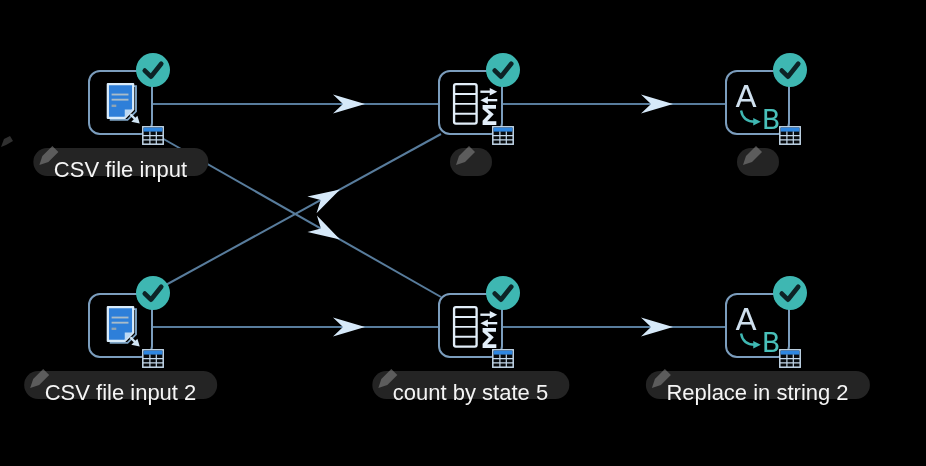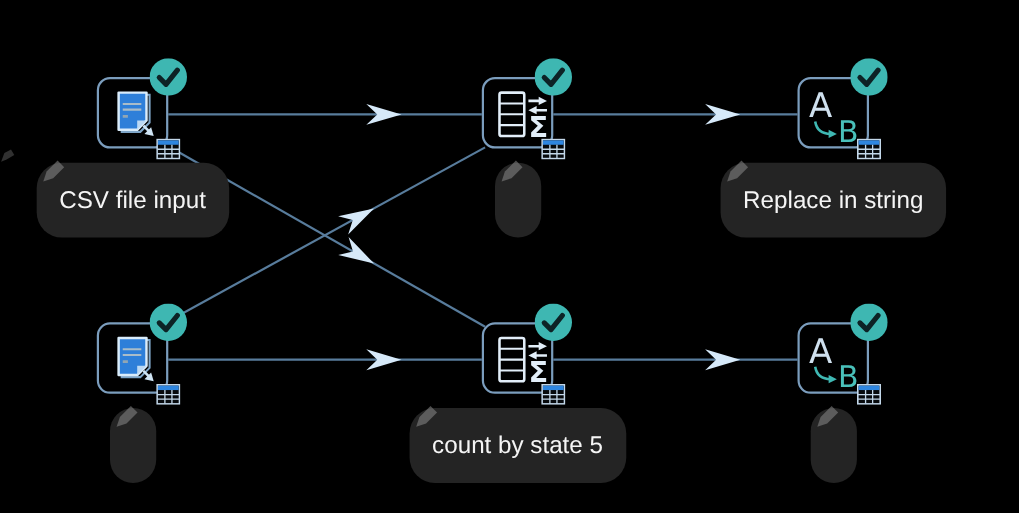--- a/index.html
+++ b/index.html
@@ -9,21 +9,21 @@
   .hop-line{stroke:#587c9c;stroke-width:2;fill:none;}
   .hop-arrow{fill:#d6e9f9;}
   .node{position:absolute;width:65px;height:65px;z-index:1;}
   .col1{left:88px;} .col2{left:438px;} .col3{left:725px;}
   .row1{top:70px;} .row2{top:293px;}
   .frame{position:absolute;inset:0;border:2px solid #7b9dbd;border-radius:12px;background:#000;}
   .frame svg{position:absolute;left:0;top:0;}
   .badge{position:absolute;top:-17px;right:-17px;width:34px;height:34px;}
   .gridicon{position:absolute;bottom:-10px;right:-11px;width:22px;height:19px;}
   .pill{position:absolute;top:78px;left:50%;transform:translateX(-50%);
-        height:44px;line-height:44px;padding:12px 21px;border-radius:23px;
+        height:28px;line-height:44px;padding:0 21px;border-radius:23px;
         background:#242424;color:#f5f5f5;font-size:22px;white-space:nowrap;z-index:2;}
   .pencil{position:absolute;left:3px;top:-6px;width:26px;height:26px;opacity:.55;}
   .fragment{position:absolute;left:0px;top:133px;width:16px;height:16px;opacity:.45;z-index:0;}
   .icon-text{font-family:"DejaVu Sans",sans-serif;}
 </style>
 </head>
 <body>
 
 <div class="canvas">
 
@@ -134,21 +134,20 @@
     </svg>
     <svg class="gridicon" viewBox="0 0 22 19">
       <rect x="0.8" y="0.8" width="20.4" height="17.4" fill="#070a0d" stroke="#c3d8ea" stroke-width="1.5"></rect>
       <rect x="1.6" y="1.6" width="18.8" height="4" fill="#2e86e0"></rect>
       <path d="M7.9,5.6 V18 M14.3,5.6 V18 M1,9.7 H21 M1,13.8 H21" stroke="#c3d8ea" stroke-width="1.2" fill="none"></path>
     </svg>
     <div class="pill">
       <svg class="pencil" viewBox="0 0 26 26">
         <path d="M3,23 L6,14 L16,4 L22,10 L12,20 Z" fill="#8a8a8a"></path>
       </svg>
-      <span>Replace in string</span>
     </div>
   </div>
 
   <div class="node col1 row2">
     <div class="frame">
       <svg width="61" height="61" viewBox="0 0 65 65">
         <path d="M19,13 H46 V40 L37,49 H19 Z" fill="none" stroke="#7fa6c8" stroke-width="2" transform="translate(3,2)"></path>
         <path d="M19,13 H46 V40 L37,49 H19 Z" fill="#2e7fd9" stroke="#d9ecfb" stroke-width="2.4" stroke-linejoin="round"></path>
         <path d="M46,40 L37,49 L37,40 Z" fill="#bcd9f4"></path>
         <line x1="23" y1="24" x2="41" y2="24" stroke="#a9bcc9" stroke-width="2"></line>
@@ -164,20 +163,21 @@
     </svg>
     <svg class="gridicon" viewBox="0 0 22 19">
       <rect x="0.8" y="0.8" width="20.4" height="17.4" fill="#070a0d" stroke="#c3d8ea" stroke-width="1.5"></rect>
       <rect x="1.6" y="1.6" width="18.8" height="4" fill="#2e86e0"></rect>
       <path d="M7.9,5.6 V18 M14.3,5.6 V18 M1,9.7 H21 M1,13.8 H21" stroke="#c3d8ea" stroke-width="1.2" fill="none"></path>
     </svg>
     <div class="pill">
       <svg class="pencil" viewBox="0 0 26 26">
         <path d="M3,23 L6,14 L16,4 L22,10 L12,20 Z" fill="#8a8a8a"></path>
       </svg>
+      <span>CSV file input 2</span>
     </div>
   </div>
 
   <div class="node col2 row2">
     <div class="frame">
       <svg width="61" height="61" viewBox="0 0 65 65">
         <rect x="15" y="13" width="24" height="42" rx="2" fill="none" stroke="#e2eef9" stroke-width="2.5"></rect>
         <path d="M15,23.5 H39 M15,34 H39 M15,44.5 H39" stroke="#e2eef9" stroke-width="2" fill="none"></path>
         <path d="M43,21 H56" stroke="#e2eef9" stroke-width="2.5"></path>
         <path d="M61,21 L53,17 L53,25 Z" fill="#e2eef9"></path>
@@ -218,16 +218,17 @@
     </svg>
     <svg class="gridicon" viewBox="0 0 22 19">
       <rect x="0.8" y="0.8" width="20.4" height="17.4" fill="#070a0d" stroke="#c3d8ea" stroke-width="1.5"></rect>
       <rect x="1.6" y="1.6" width="18.8" height="4" fill="#2e86e0"></rect>
       <path d="M7.9,5.6 V18 M14.3,5.6 V18 M1,9.7 H21 M1,13.8 H21" stroke="#c3d8ea" stroke-width="1.2" fill="none"></path>
     </svg>
     <div class="pill">
       <svg class="pencil" viewBox="0 0 26 26">
         <path d="M3,23 L6,14 L16,4 L22,10 L12,20 Z" fill="#8a8a8a"></path>
       </svg>
+      <span>Replace in string 2</span>
     </div>
   </div>
 
 </div>
 
 </body></html>

